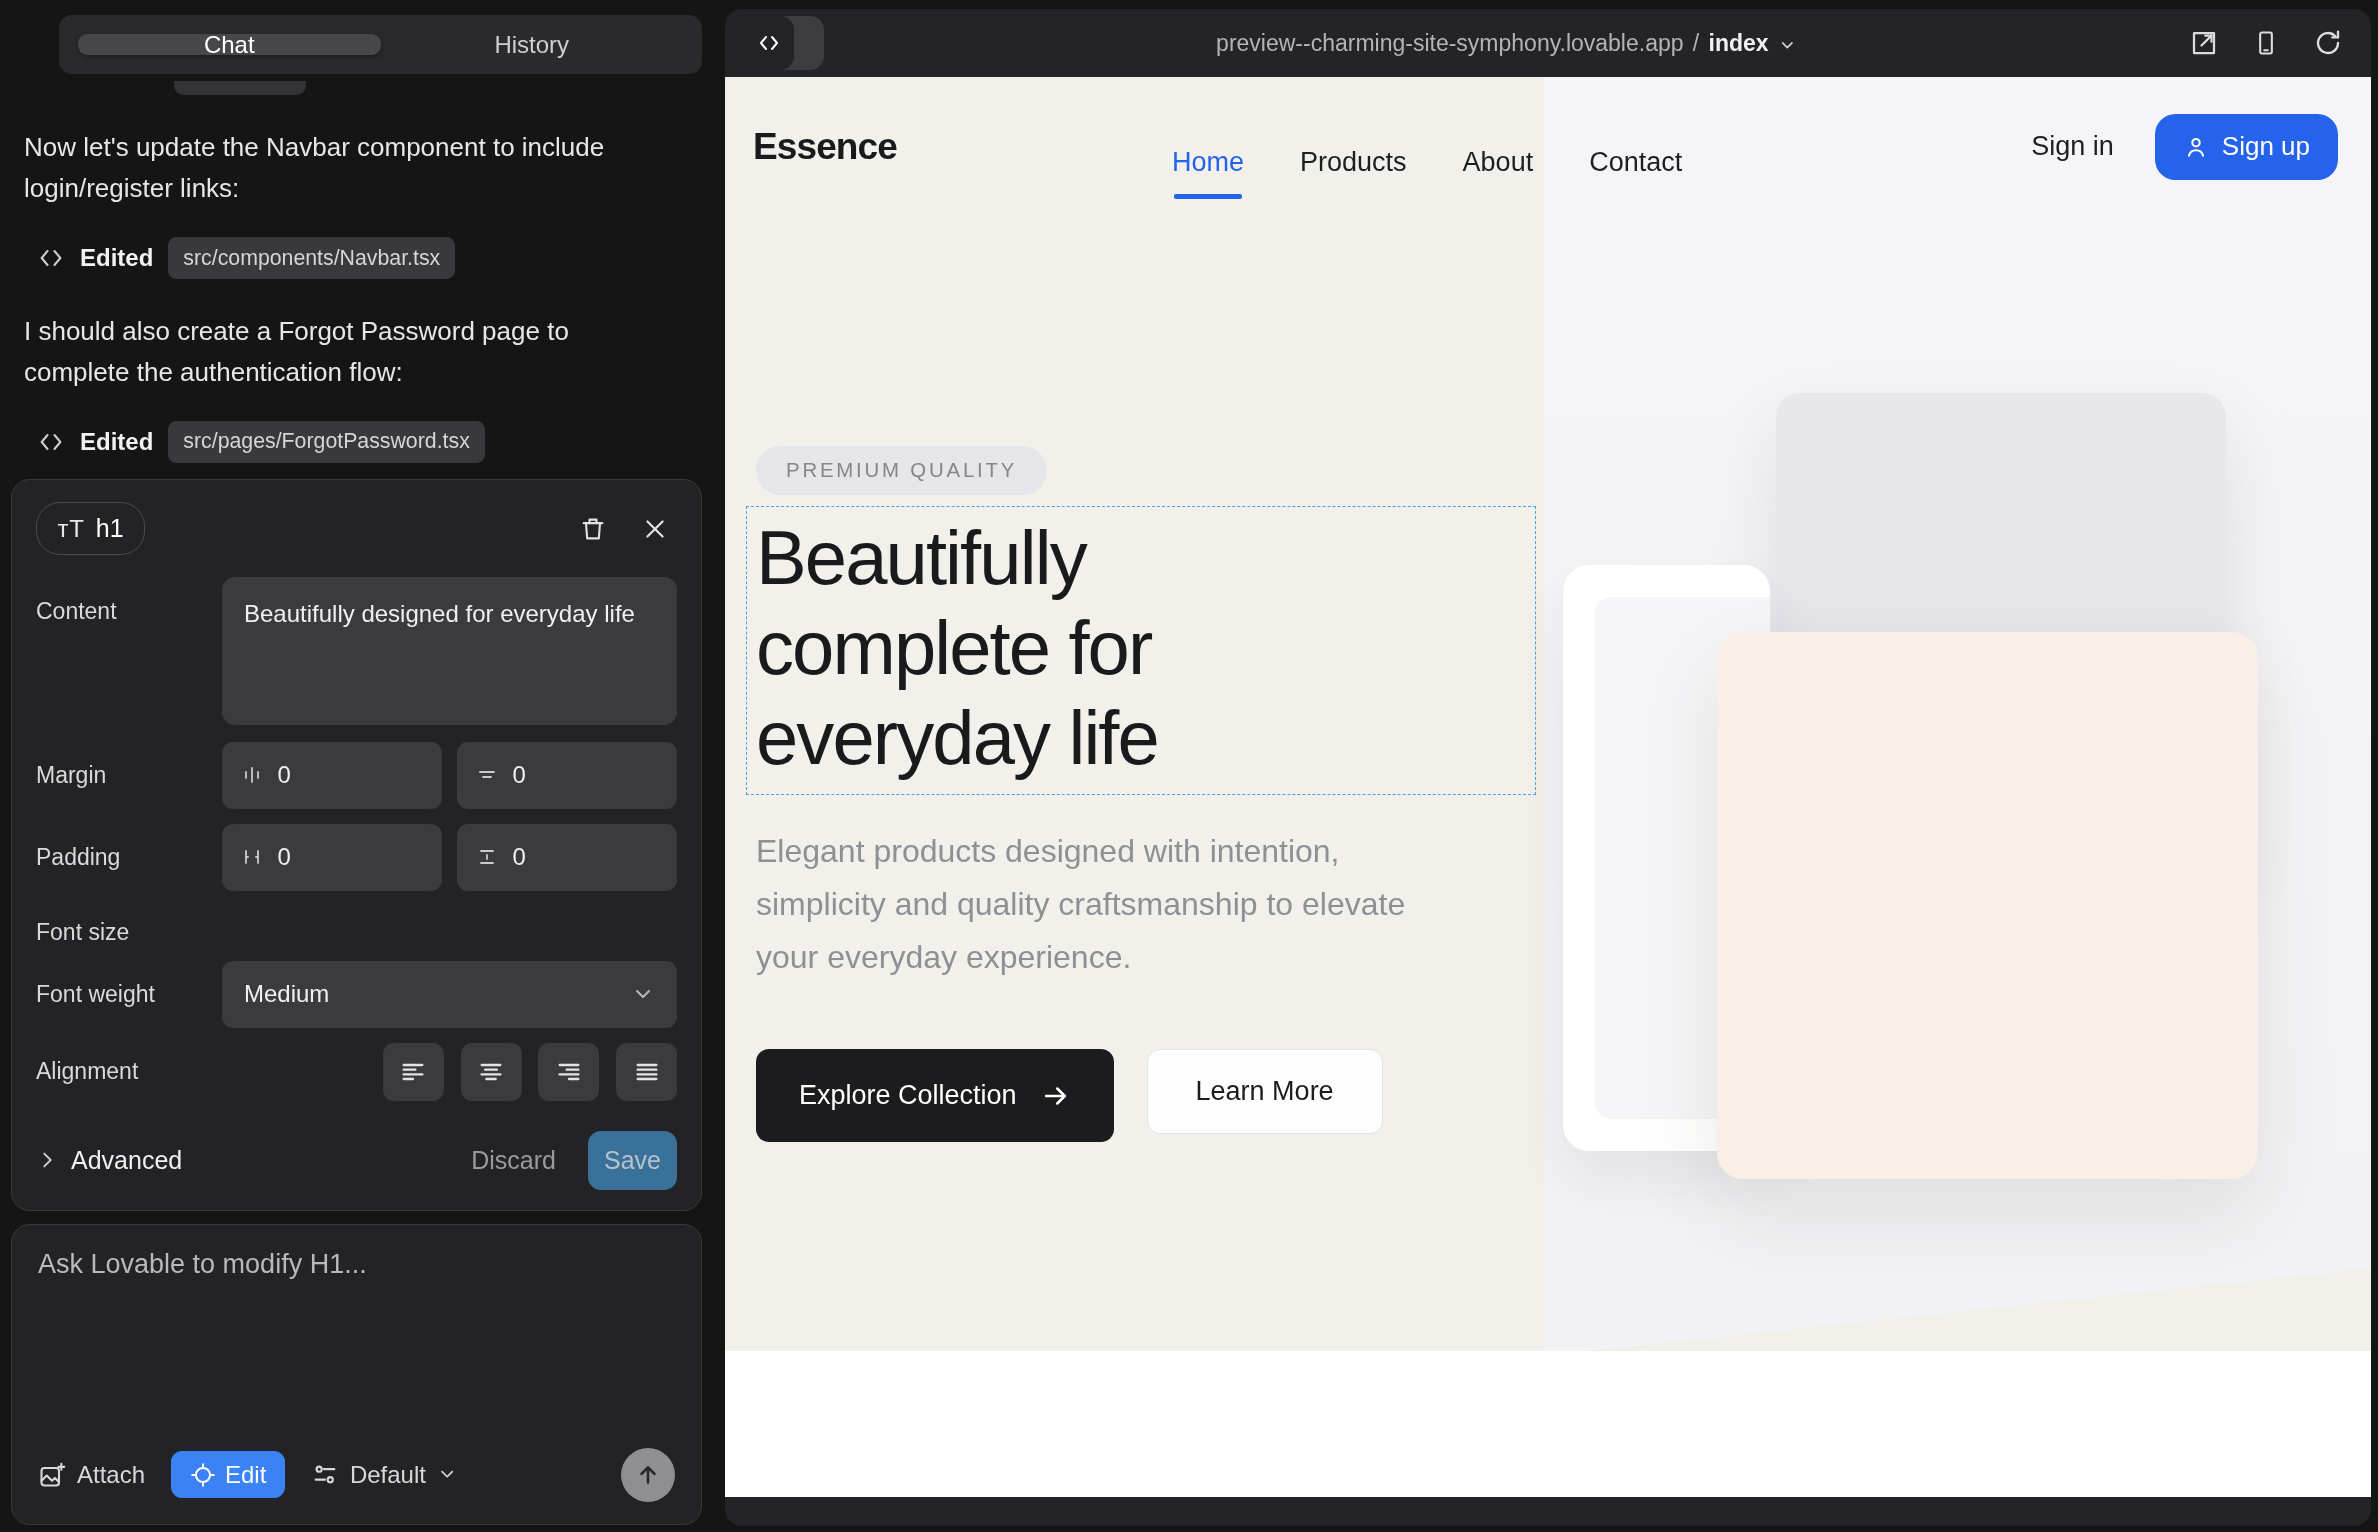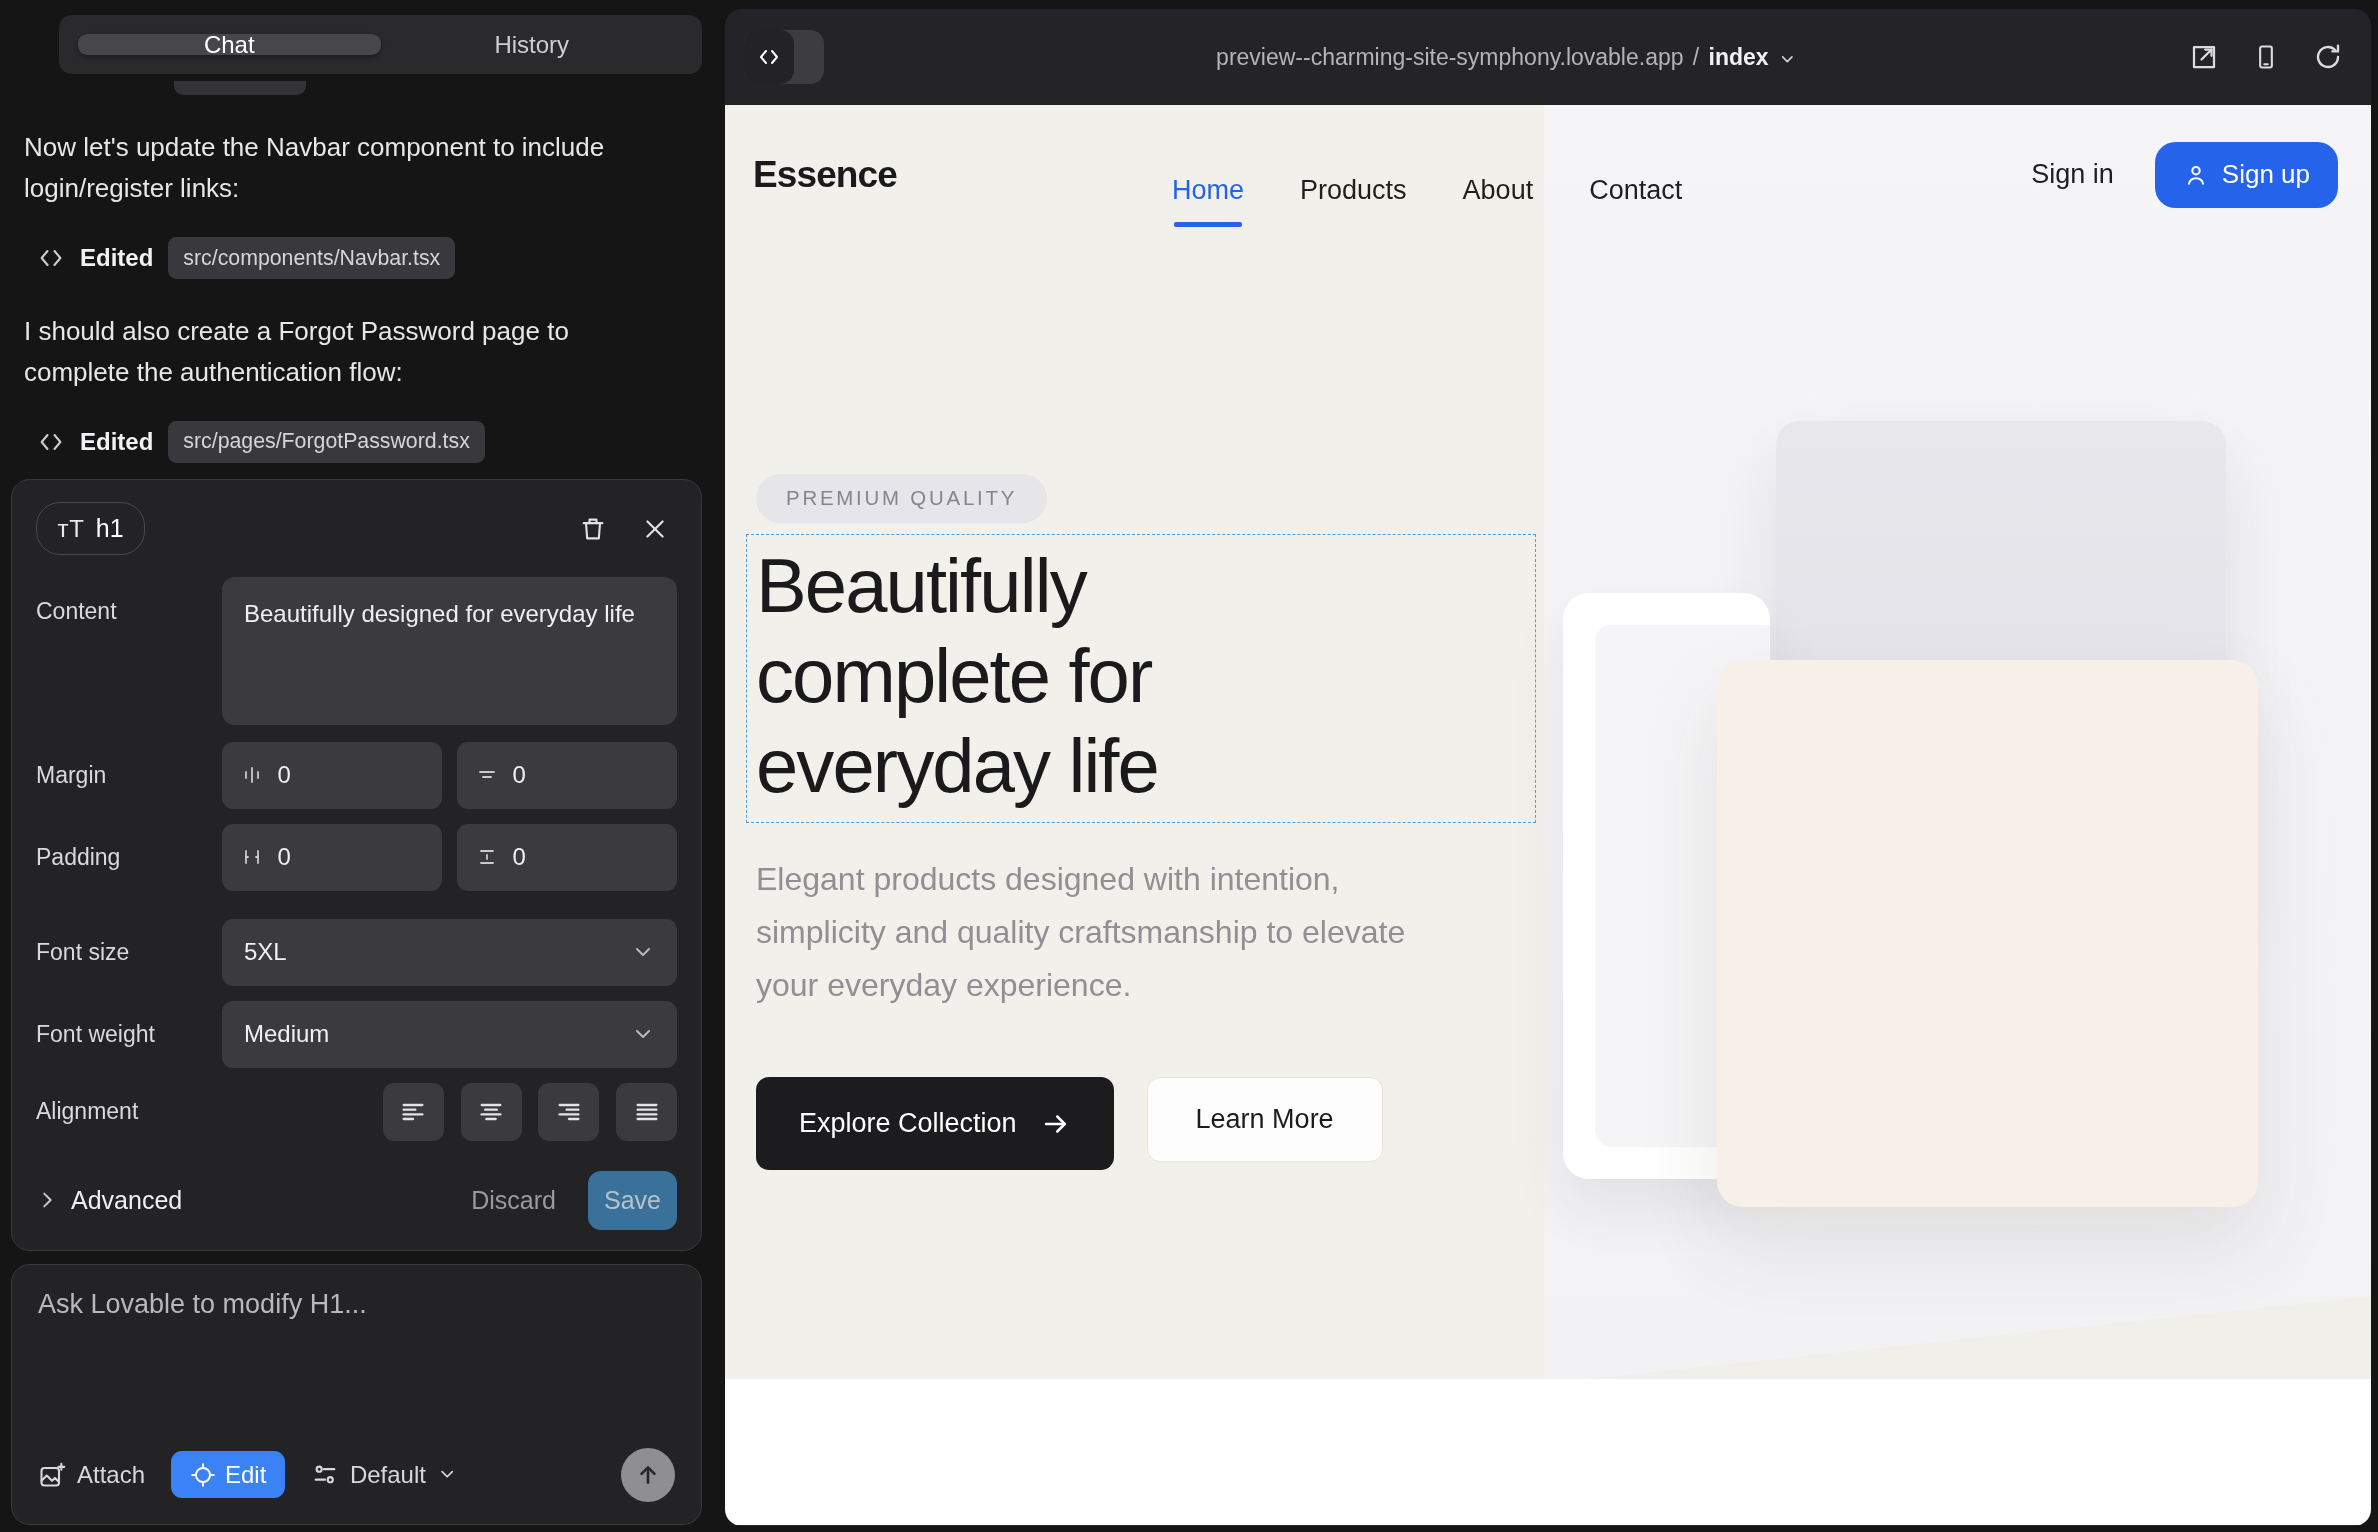--- a/index.html
+++ b/index.html
@@ -69,21 +69,21 @@
   .composer-input::placeholder { color:#b9b9bd; }
   .composer-row { display:flex; align-items:center; gap:26px; }
   .tool-btn { display:flex; align-items:center; gap:11px; color:#d8d8da; font-size:24px; cursor:pointer; }
   .edit-pill { display:flex; align-items:center; gap:9.3px; background:#3b82f6; color:#fff;
     border-radius:11px; padding:9.3px 18.6px; font-size:24px; cursor:pointer; }
   .send-btn { margin-left:auto; width:54px; height:54px; border-radius:50%; background:#8e8e93;
     display:flex; align-items:center; justify-content:center; color:#27272a; cursor:pointer; }
   
   .browser { position:absolute; left:725px; top:9.3px; width:1646px; height:1517px;
     background:#242428; border-radius:16.7px; overflow:hidden; }
-  .chrome { height:96px; display:flex; align-items:center; padding:0 28px 0 18.6px; }
+  .chrome { height:68px; display:flex; align-items:center; padding:0 28px 0 18.6px; }
   .code-toggle { width:80px; height:54px; background:#3d3d41; border-radius:14px; display:flex; cursor:pointer; }
   .code-toggle .seg { width:50px; height:54px; background:#232327; border-radius:14px; display:flex;
     align-items:center; justify-content:center; color:#fff; }
   .url-box { flex:1; display:flex; align-items:center; justify-content:center; gap:9.3px; font-size:23px; }
   .url-domain { color:#b4b4b8; }
   .url-sep { color:#b4b4b8; }
   .url-page { color:#f2f2f4; font-weight:bold; }
   .url-chev { color:#d0d0d4; display:flex; margin-top:3.7px; }
   .chrome-icons { display:flex; align-items:center; gap:33px; color:#dcdcde; }
   
@@ -235,28 +235,20 @@
                 <line x1="5" y1="17" x2="17" y2="17"></line>
                 <line x1="11" y1="9" x2="11" y2="13"></line>
               </svg>
             <span>0</span>
           </div>
         </div>
       </div>
 
       <div class="erow">
         <div class="elabel">Font size</div>
-        <div class="select-field">
-          <span class="grow">5XL</span>
-          <span class="chev">
-            <svg width="24" height="24" viewBox="0 0 24 24" fill="none" stroke="currentColor" stroke-width="2" stroke-linecap="round" stroke-linejoin="round">
-                <polyline points="6 9 12 15 18 9"></polyline>
-              </svg>
-          </span>
-        </div>
       </div>
 
       <div class="erow">
         <div class="elabel">Font weight</div>
         <div class="select-field">
           <span class="grow">Medium</span>
           <span class="chev">
             <svg width="24" height="24" viewBox="0 0 24 24" fill="none" stroke="currentColor" stroke-width="2" stroke-linecap="round" stroke-linejoin="round">
                 <polyline points="6 9 12 15 18 9"></polyline>
               </svg>

